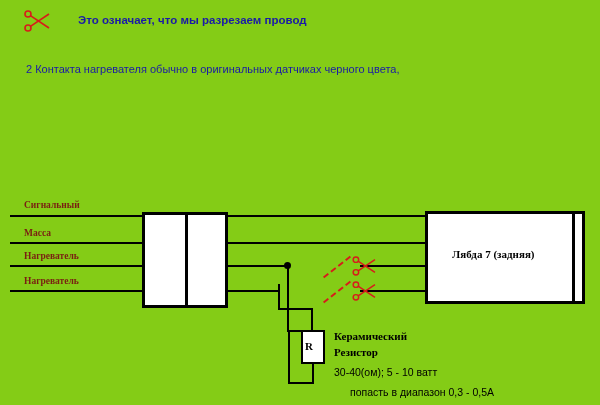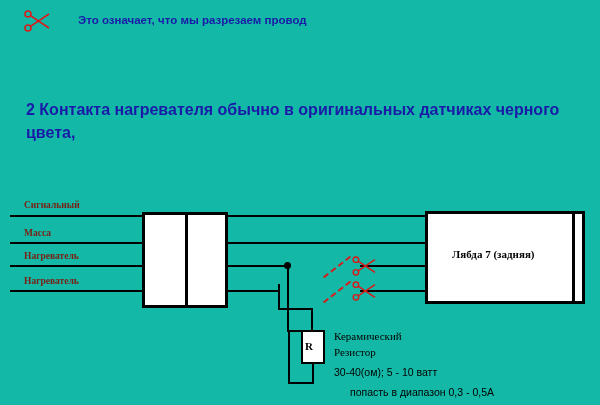--- a/index.html
+++ b/index.html
@@ -4,21 +4,21 @@
 <style>
   html, body {
     margin: 0;
     padding: 0;
     background: #ffffff;
   }
   #page {
     position: relative;
     width: 600px;
     height: 405px;
-    background: #14b8a6;
+    background: #84cc16;
     overflow: hidden;
     font-family: "Liberation Sans", sans-serif;
   }
   .abs { position: absolute; }
 
   
   .legend-text {
     left: 78px;
     top: 14px;
     font-size: 11.5px;
@@ -32,25 +32,24 @@
     top: 10px;
     width: 28px;
     height: 22px;
   }
 
   
   .note {
     left: 26px;
     top: 62px;
     width: 552px;
-    font-size: 16px;
+    font-size: 11px;
     line-height: 1.45;
     color: #1a1aa8;
-    font-weight: bold;
-    margin-top: 36px;
+    font-weight: normal;
   }
 
   
   .wire-label {
     font-size: 9.5px;
     font-weight: bold;
     color: #7a1f12;
     white-space: nowrap;
     font-family: Liberation Serif, serif;
   }
@@ -155,21 +154,21 @@
   
   .mono {
     font-family: Liberation Sans, sans-serif;
     font-size: 10.5px;
     color: #000000;
     white-space: nowrap;
   }
   .serif-bold {
     font-family: "Liberation Serif", serif;
     font-size: 11px;
-    font-weight: normal;
+    font-weight: bold;
     color: #000000;
     white-space: nowrap;
   }
 </style>
 </head>
 <body>
 
 <div id="page">
 
   <div class="abs scissors-legend">

